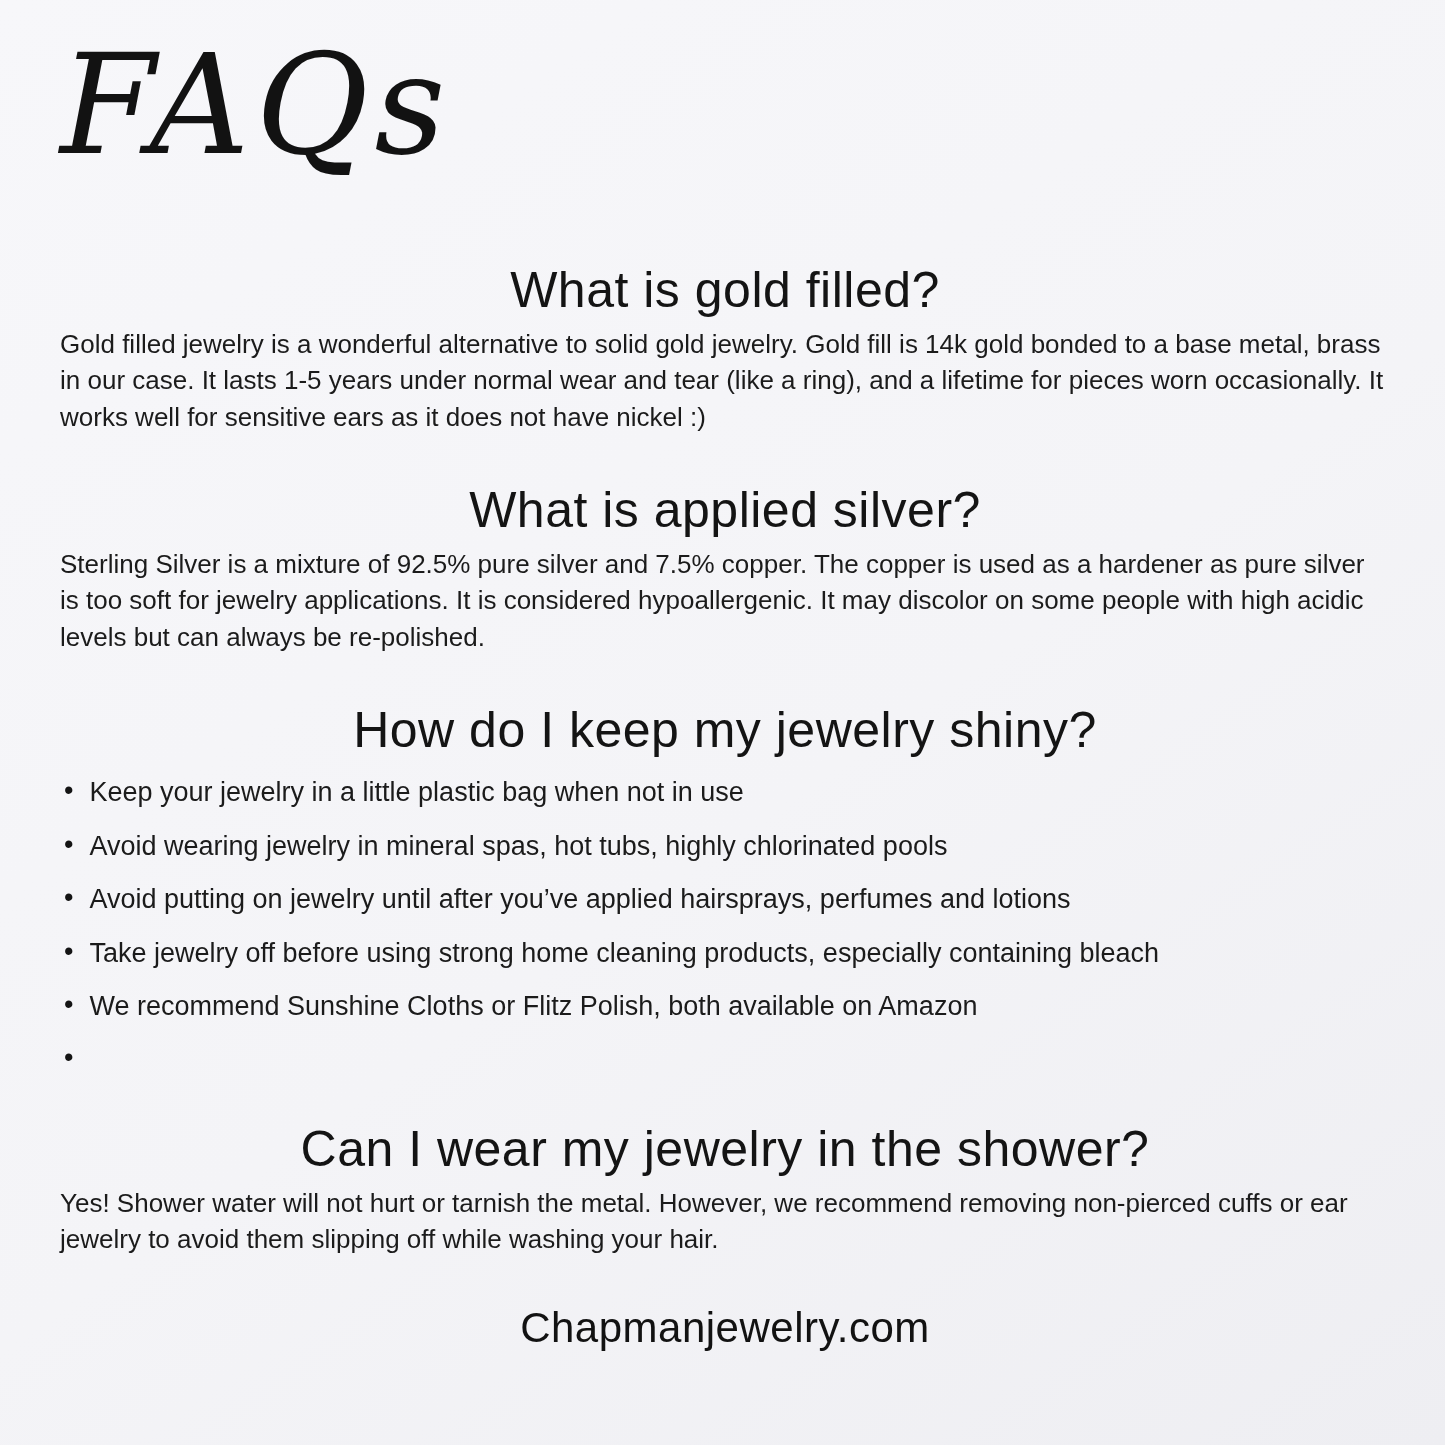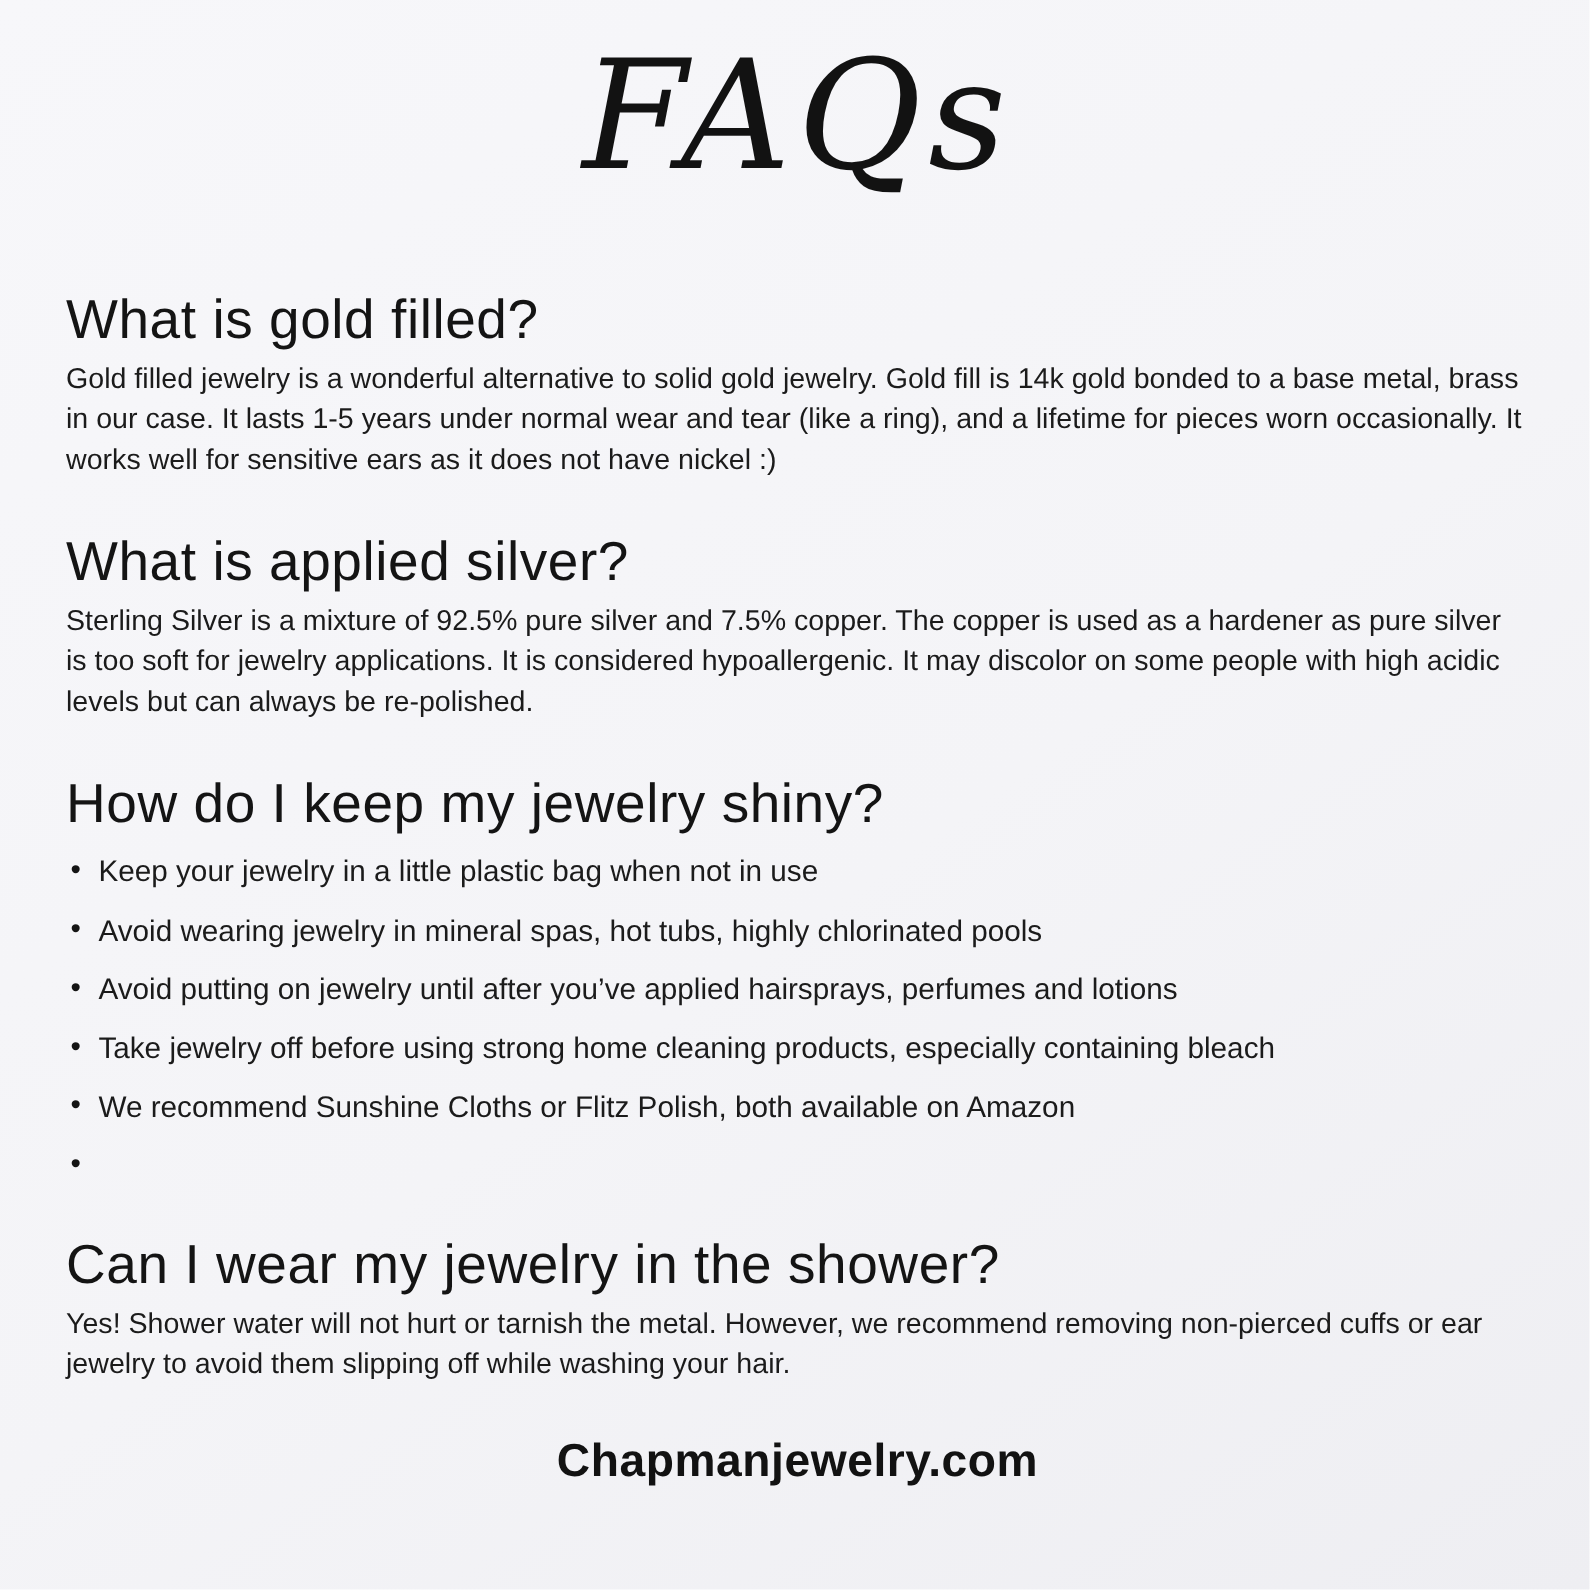--- a/index.html
+++ b/index.html
@@ -15,40 +15,41 @@
     font-family: "Liberation Sans", sans-serif;
     -webkit-font-smoothing: antialiased;
   }
   .page {
     box-sizing: border-box;
     width: 1445px;
     height: 1445px;
     padding: 34px 55px 0 60px;
   }
   .page-title {
-    text-align: center;
+    text-align: left;
     font-family: "DejaVu Serif", serif;
     font-style: italic;
     font-weight: 500;
     font-size: 138px;
     line-height: 1.05;
     letter-spacing: 6px;
     margin: 0 auto 82px auto;
     color: #121212;
   }
   .faq-section {
     margin-bottom: 46px;
   }
   .section-heading {
     font-size: 50px;
     font-weight: 400;
     line-height: 1.18;
     margin: 0 0 6px 0;
     letter-spacing: 0.5px;
     color: #141414;
+    text-align: center;
   }
   .section-body {
     font-size: 26px;
     line-height: 1.4;
     margin: 0;
     max-width: 1330px;
     color: #1b1b1b;
   }
   .tips-list {
     list-style: none;
@@ -70,21 +71,21 @@
   .bullet-dot {
     flex: 0 0 auto;
     font-size: 27px;
     line-height: 1.2;
     margin: 0 16px 0 4px;
     color: #141414;
   }
   .site-footer {
     text-align: center;
     font-size: 42px;
-    font-weight: 700;
+    font-weight: 400;
     letter-spacing: 0.5px;
     margin-top: 13px;
     color: #121212;
   }
 </style>
 </head>
 <body>
 
 <div class="page">
 

